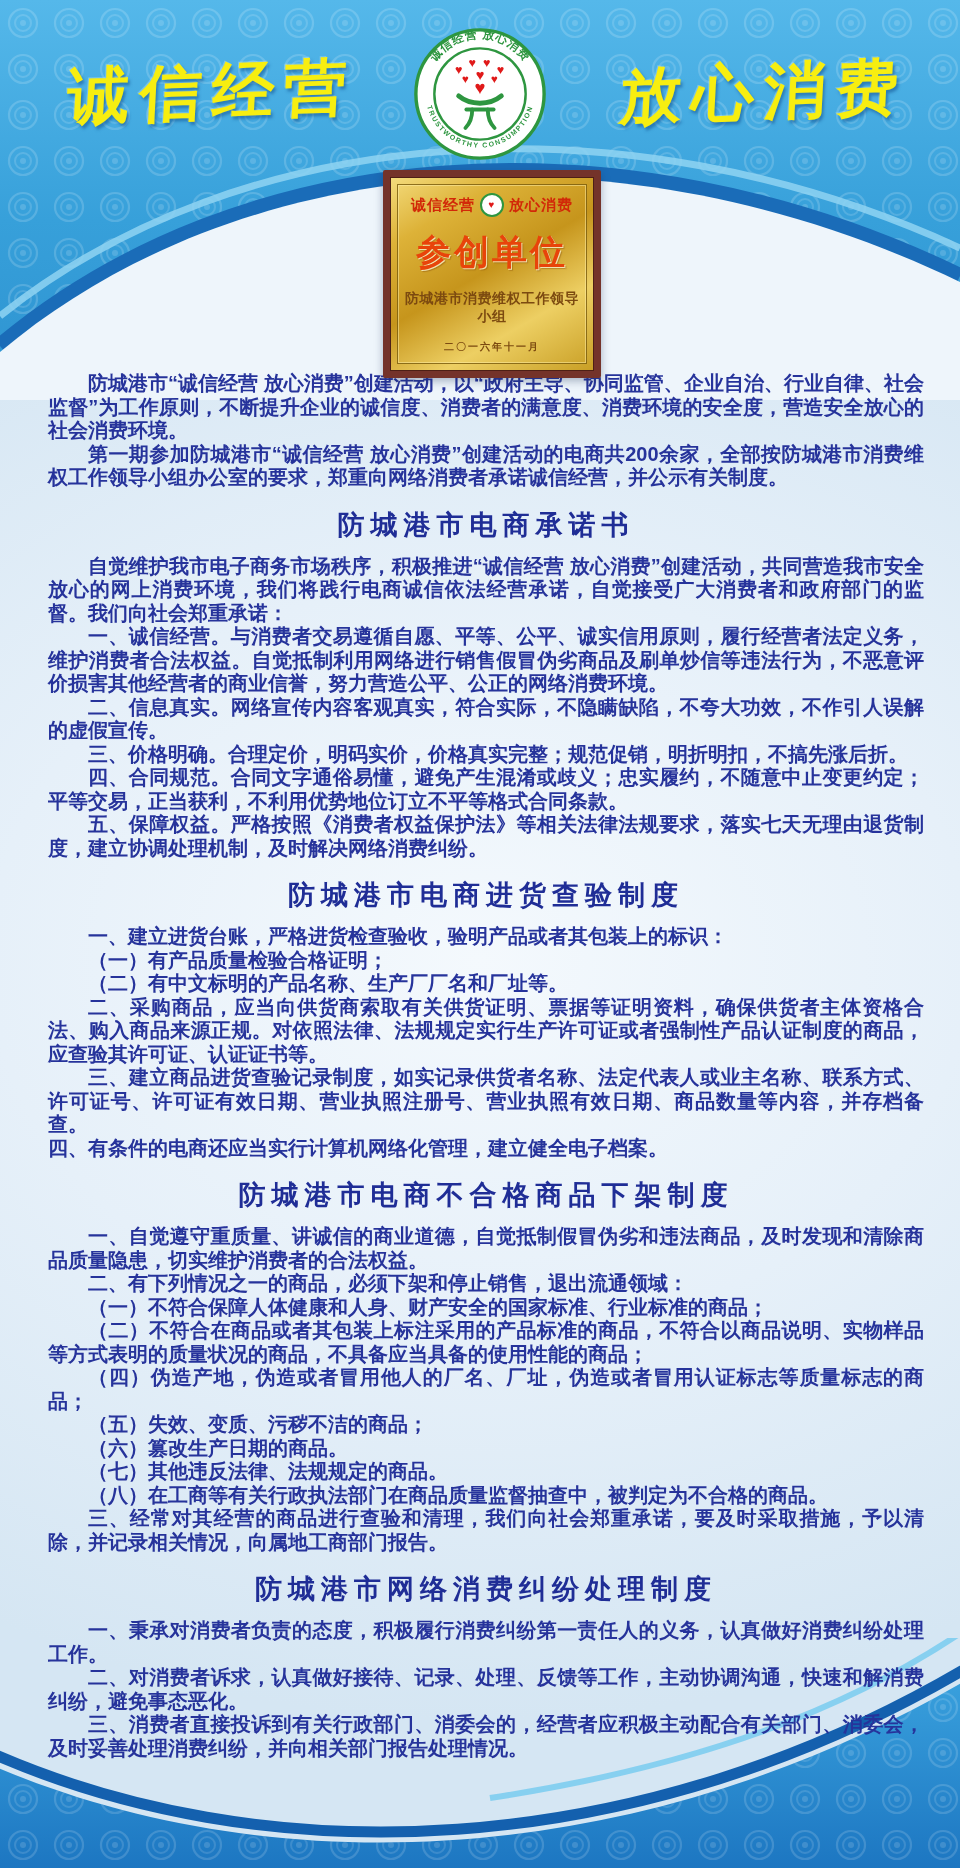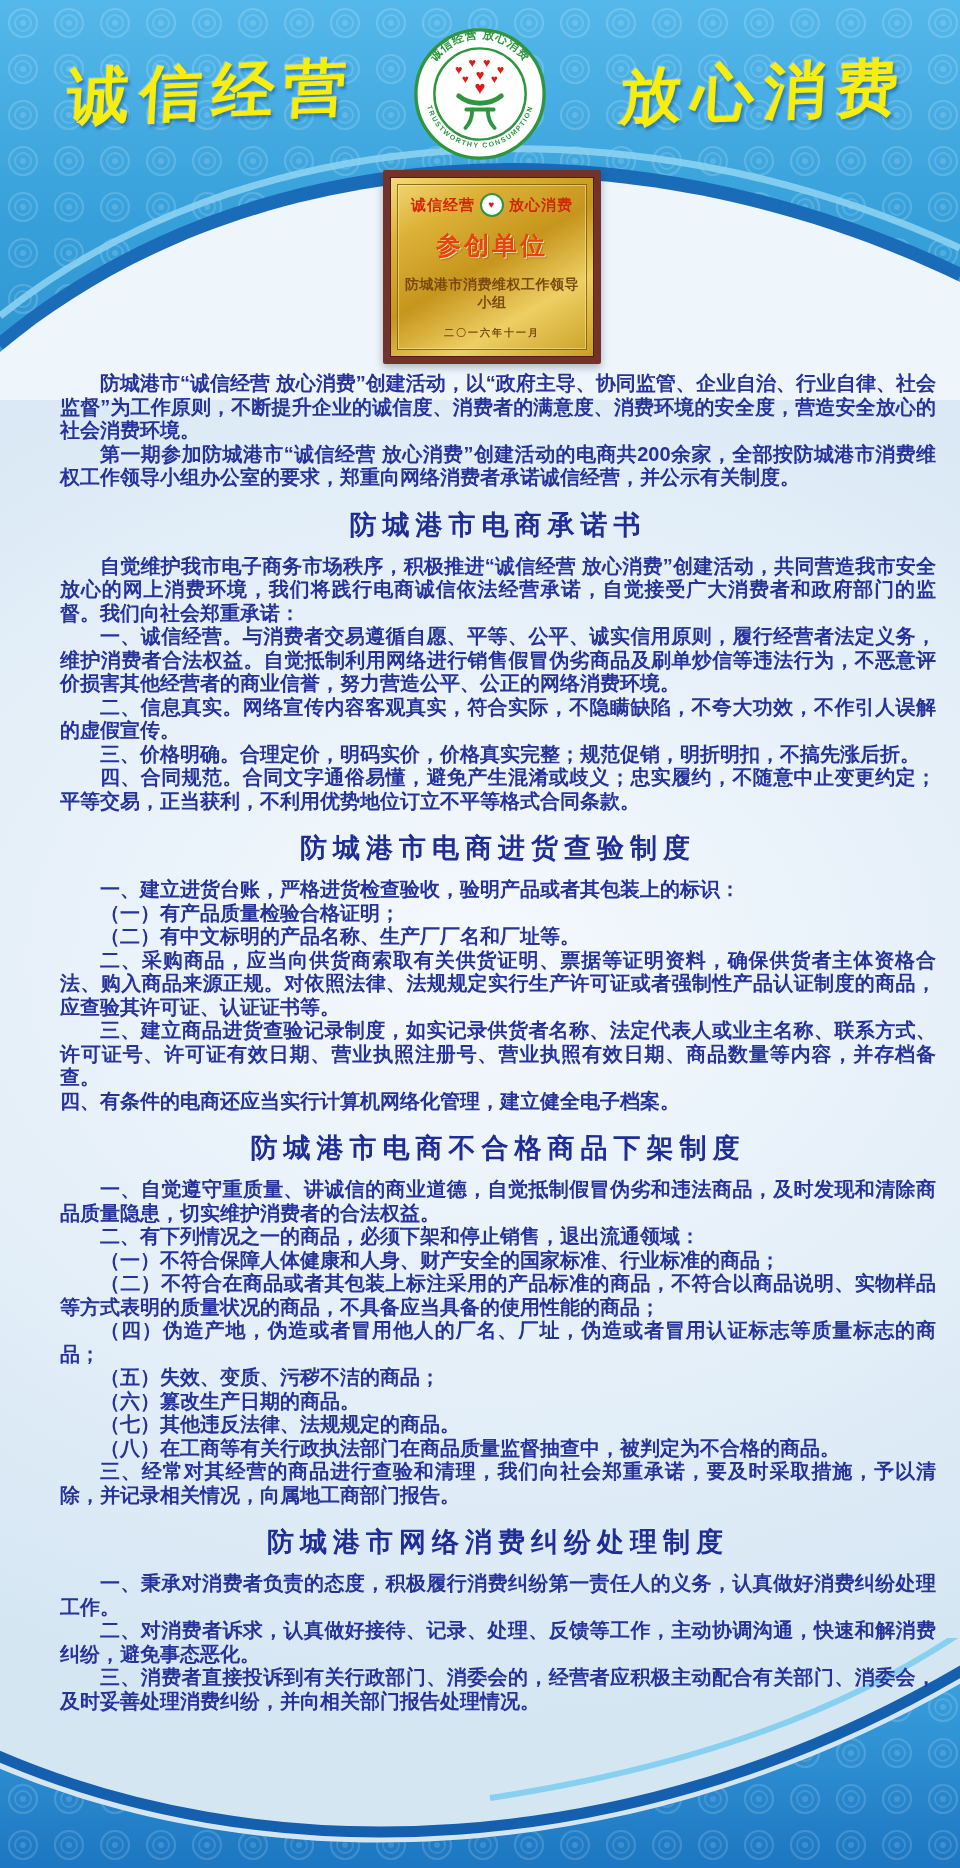--- a/index.html
+++ b/index.html
@@ -47,30 +47,30 @@
     white-space:nowrap;
   }
   .plaque-minilogo {
     width:20px; height:20px; border-radius:50%;
     background:#fff; border:2px solid #2e9640;
     display:inline-flex; align-items:center; justify-content:center;
     color:#e01919; font-size:10px; line-height:1; flex:0 0 auto;
   }
   .plaque-main {
     margin-top:12px;
-    font-size:25px; font-weight:900; letter-spacing:3px; color:#e8440a;
+    font-size:35px; font-weight:900; letter-spacing:3px; color:#e8440a;
     text-shadow:1px 1px 0 rgba(255,250,210,.8), 2px 2px 1px rgba(120,60,0,.35);
     white-space:nowrap;
   }
   .plaque-org  { margin-top:14px; font-size:14px; font-weight:700; color:#7c4a10; letter-spacing:.5px; }
   .plaque-date { margin-top:14px;  font-size:10px; font-weight:700; color:#7c4a10; letter-spacing:2px; }
 
   
   .content {
-    position:absolute; left:60px; width:876px; top:372px; z-index:2;
+    position:absolute; left:48px; width:876px; top:372px; z-index:2;
     color:#26339b;
   }
   .para {
     font-size:20px; line-height:23.5px; font-weight:700;
     text-align:justify; text-indent:2em;
   }
   .para.ni { text-indent:0; }
   .sec-title {
     margin:17px 0 12px; text-align:center;
     font-size:27px; font-weight:900; letter-spacing:6px; color:#1f2d96;
@@ -157,20 +157,21 @@
         <div class="para">防城港市“诚信经营  放心消费”创建活动，以“政府主导、协同监管、企业自治、行业自律、社会监督”为工作原则，不断提升企业的诚信度、消费者的满意度、消费环境的安全度，营造安全放心的社会消费环境。</div>
         <div class="para">第一期参加防城港市“诚信经营  放心消费”创建活动的电商共200余家，全部按防城港市消费维权工作领导小组办公室的要求，郑重向网络消费者承诺诚信经营，并公示有关制度。</div>
       </div>
     <div>
         <h2 class="sec-title">防城港市电商承诺书</h2>
         <div class="para">自觉维护我市电子商务市场秩序，积极推进“诚信经营  放心消费”创建活动，共同营造我市安全放心的网上消费环境，我们将践行电商诚信依法经营承诺，自觉接受广大消费者和政府部门的监督。我们向社会郑重承诺：</div>
         <div class="para">一、诚信经营。与消费者交易遵循自愿、平等、公平、诚实信用原则，履行经营者法定义务，维护消费者合法权益。自觉抵制利用网络进行销售假冒伪劣商品及刷单炒信等违法行为，不恶意评价损害其他经营者的商业信誉，努力营造公平、公正的网络消费环境。</div>
         <div class="para">二、信息真实。网络宣传内容客观真实，符合实际，不隐瞒缺陷，不夸大功效，不作引人误解的虚假宣传。</div>
         <div class="para">三、价格明确。合理定价，明码实价，价格真实完整；规范促销，明折明扣，不搞先涨后折。</div>
         <div class="para">四、合同规范。合同文字通俗易懂，避免产生混淆或歧义；忠实履约，不随意中止变更约定；平等交易，正当获利，不利用优势地位订立不平等格式合同条款。</div>
+        <div class="para">五、保障权益。严格按照《消费者权益保护法》等相关法律法规要求，落实七天无理由退货制度，建立协调处理机制，及时解决网络消费纠纷。</div>
         <h2 class="sec-title">防城港市电商进货查验制度</h2>
         <div class="para">一、建立进货台账，严格进货检查验收，验明产品或者其包装上的标识：</div>
         <div class="para">（一）有产品质量检验合格证明；</div>
         <div class="para">（二）有中文标明的产品名称、生产厂厂名和厂址等。</div>
         <div class="para">二、采购商品，应当向供货商索取有关供货证明、票据等证明资料，确保供货者主体资格合法、购入商品来源正规。对依照法律、法规规定实行生产许可证或者强制性产品认证制度的商品，应查验其许可证、认证证书等。</div>
         <div class="para">三、建立商品进货查验记录制度，如实记录供货者名称、法定代表人或业主名称、联系方式、许可证号、许可证有效日期、营业执照注册号、营业执照有效日期、商品数量等内容，并存档备查。</div>
         <div class="para ni">四、有条件的电商还应当实行计算机网络化管理，建立健全电子档案。</div>
         <h2 class="sec-title">防城港市电商不合格商品下架制度</h2>
         <div class="para">一、自觉遵守重质量、讲诚信的商业道德，自觉抵制假冒伪劣和违法商品，及时发现和清除商品质量隐患，切实维护消费者的合法权益。</div>
         <div class="para">二、有下列情况之一的商品，必须下架和停止销售，退出流通领域：</div>

